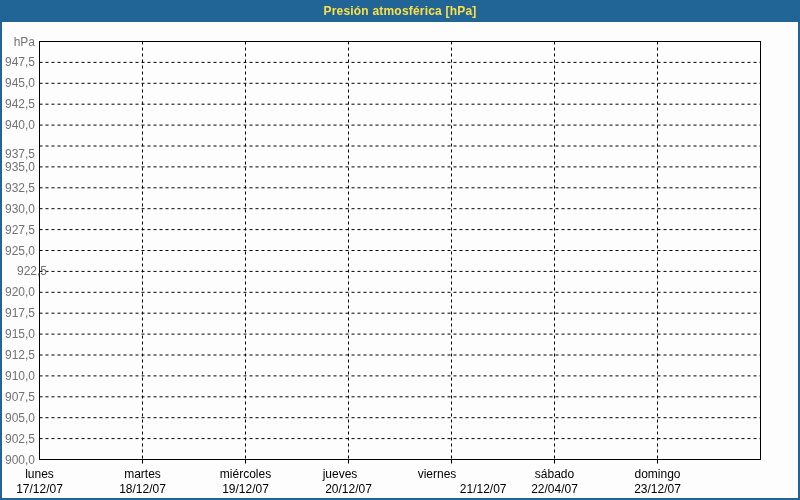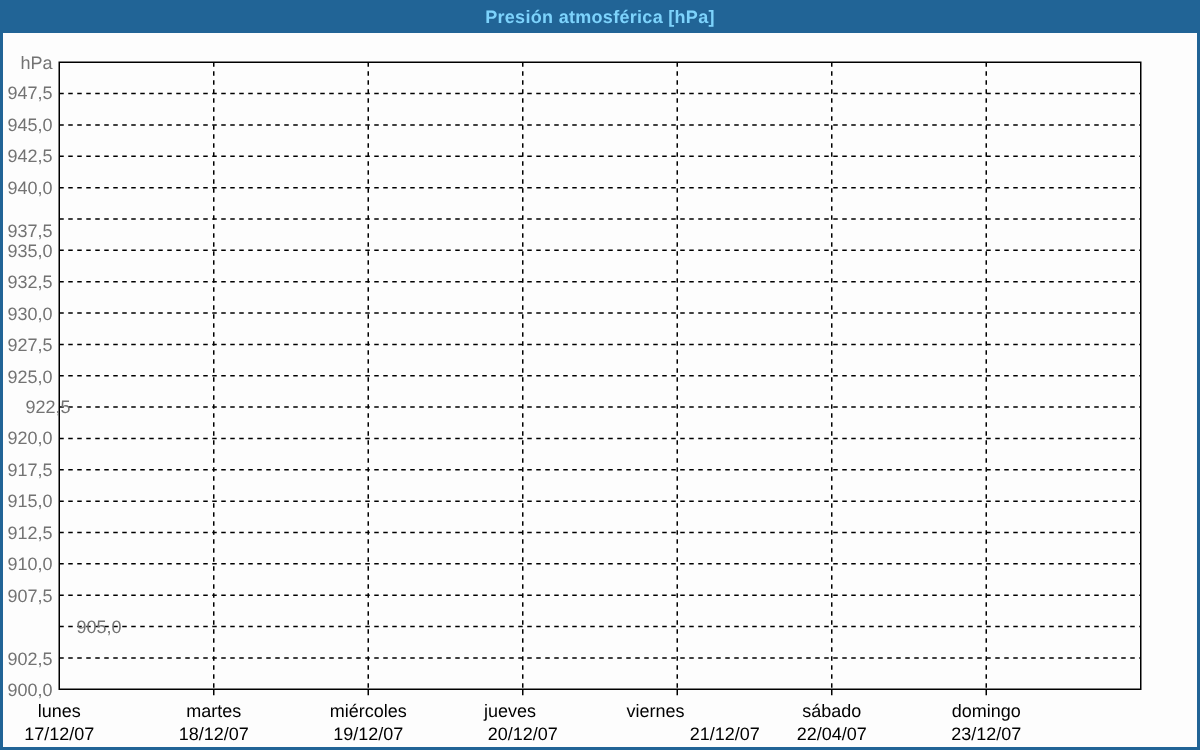--- a/index.html
+++ b/index.html
@@ -21,21 +21,21 @@
   .titlebar {
     position: absolute;
     left: 0; top: 0;
     width: 800px; height: 22px;
     background: #216496;
     display: flex;
     align-items: center;
     justify-content: center;
   }
   .titlebar span {
-    color: #7dd3fc;
+    color: #fde047;
     font-size: 12px;
     font-weight: bold;
     letter-spacing: 0.2px;
   }
   .chart-region {
     position: absolute;
     left: 0; top: 22px;
     width: 800px; height: 478px;
   }
   .grid-svg {
@@ -119,21 +119,21 @@
         <div class="y-tick-label" style="left: 0px; top: 179.7px;">930,0</div>
         <div class="y-tick-label" style="left: 0px; top: 200.6px;">927,5</div>
         <div class="y-tick-label" style="left: 0px; top: 221.5px;">925,0</div>
         <div class="y-tick-label" style="left: 0px; top: 242.4px; padding-left: 12px;">922,5</div>
         <div class="y-tick-label" style="left: 0px; top: 263.3px;">920,0</div>
         <div class="y-tick-label" style="left: 0px; top: 284.2px;">917,5</div>
         <div class="y-tick-label" style="left: 0px; top: 305.1px;">915,0</div>
         <div class="y-tick-label" style="left: 0px; top: 326px;">912,5</div>
         <div class="y-tick-label" style="left: 0px; top: 346.9px;">910,0</div>
         <div class="y-tick-label" style="left: 0px; top: 367.8px;">907,5</div>
-        <div class="y-tick-label" style="left: 0px; top: 388.7px; padding-left: 46px;">905,0</div>
+        <div class="y-tick-label" style="left: 0px; top: 388.7px;">905,0</div>
         <div class="y-tick-label" style="left: 0px; top: 409.6px;">902,5</div>
         <div class="y-tick-label" style="left: 0px; top: 430.5px;">900,0</div>
         <div class="x-day-label" style="left: -15.5px; top: 444.5px;">lunes</div>
         <div class="x-date-label" style="left: -15.5px; top: 459.5px;">17/12/07</div>
         <div class="x-day-label" style="left: 87.5px; top: 444.5px;">martes</div>
         <div class="x-date-label" style="left: 87.5px; top: 459.5px;">18/12/07</div>
         <div class="x-day-label" style="left: 190.5px; top: 444.5px;">miércoles</div>
         <div class="x-date-label" style="left: 190.5px; top: 459.5px;">19/12/07</div>
         <div class="x-day-label" style="left: 285px; top: 444.5px;">jueves</div>
         <div class="x-date-label" style="left: 293.5px; top: 459.5px;">20/12/07</div>

